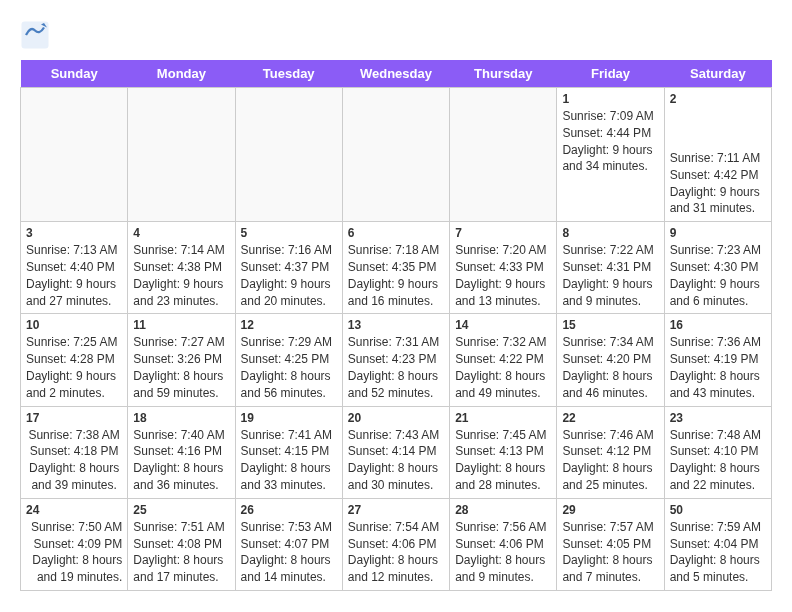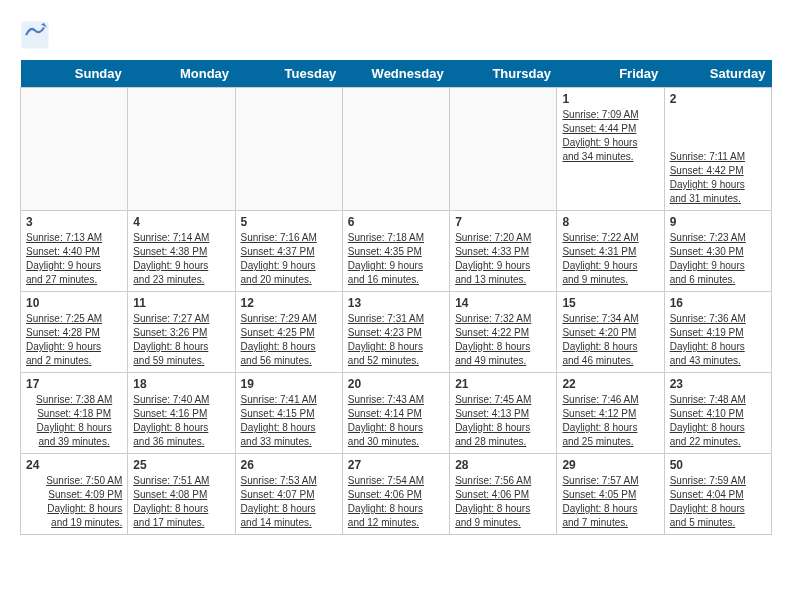--- a/index.html
+++ b/index.html
@@ -51,23 +51,23 @@
     .subtitle {
       font-size: 16px;
       color: #555;
     }
     table {
       width: 100%;
       border-collapse: collapse;
       table-layout: fixed;
     }
     th {
-      background-color: #0369a1;
+      background-color: #8b5cf6;
       color: #fff;
-      text-align: right;
+      text-align: center;
       padding: 6px 6px;
       font-size: 13px;
       font-weight: bold;
     }
     td {
       border: 1px solid #ccc;
       vertical-align: top;
       padding: 4px 5px;
       font-size: 10.5px;
       color: #333;
@@ -77,23 +77,22 @@
     td.empty {
       background: #f9f9f9;
     }
     .day-number {
       font-weight: bold;
       font-size: 12px;
       margin-bottom: 2px;
     }
     .day-info {
       line-height: 1.4;
-      font-size: 10px;
+      font-size: 12px;
       color: #333;
-      text-decoration: underline;
     }
   </style>
 </head>
 <body>
 
 <div class="header">
   <div class="logo">
     <svg class="logo-icon" viewBox="0 0 40 40" xmlns="http://www.w3.org/2000/svg">
       <rect x="2" y="2" width="36" height="36" rx="4" fill="#e8f0fa"></rect>
       <path d="M8 20 Q14 8 20 14 Q26 20 32 10" stroke="#4a7fc1" stroke-width="3" fill="none"></path>

